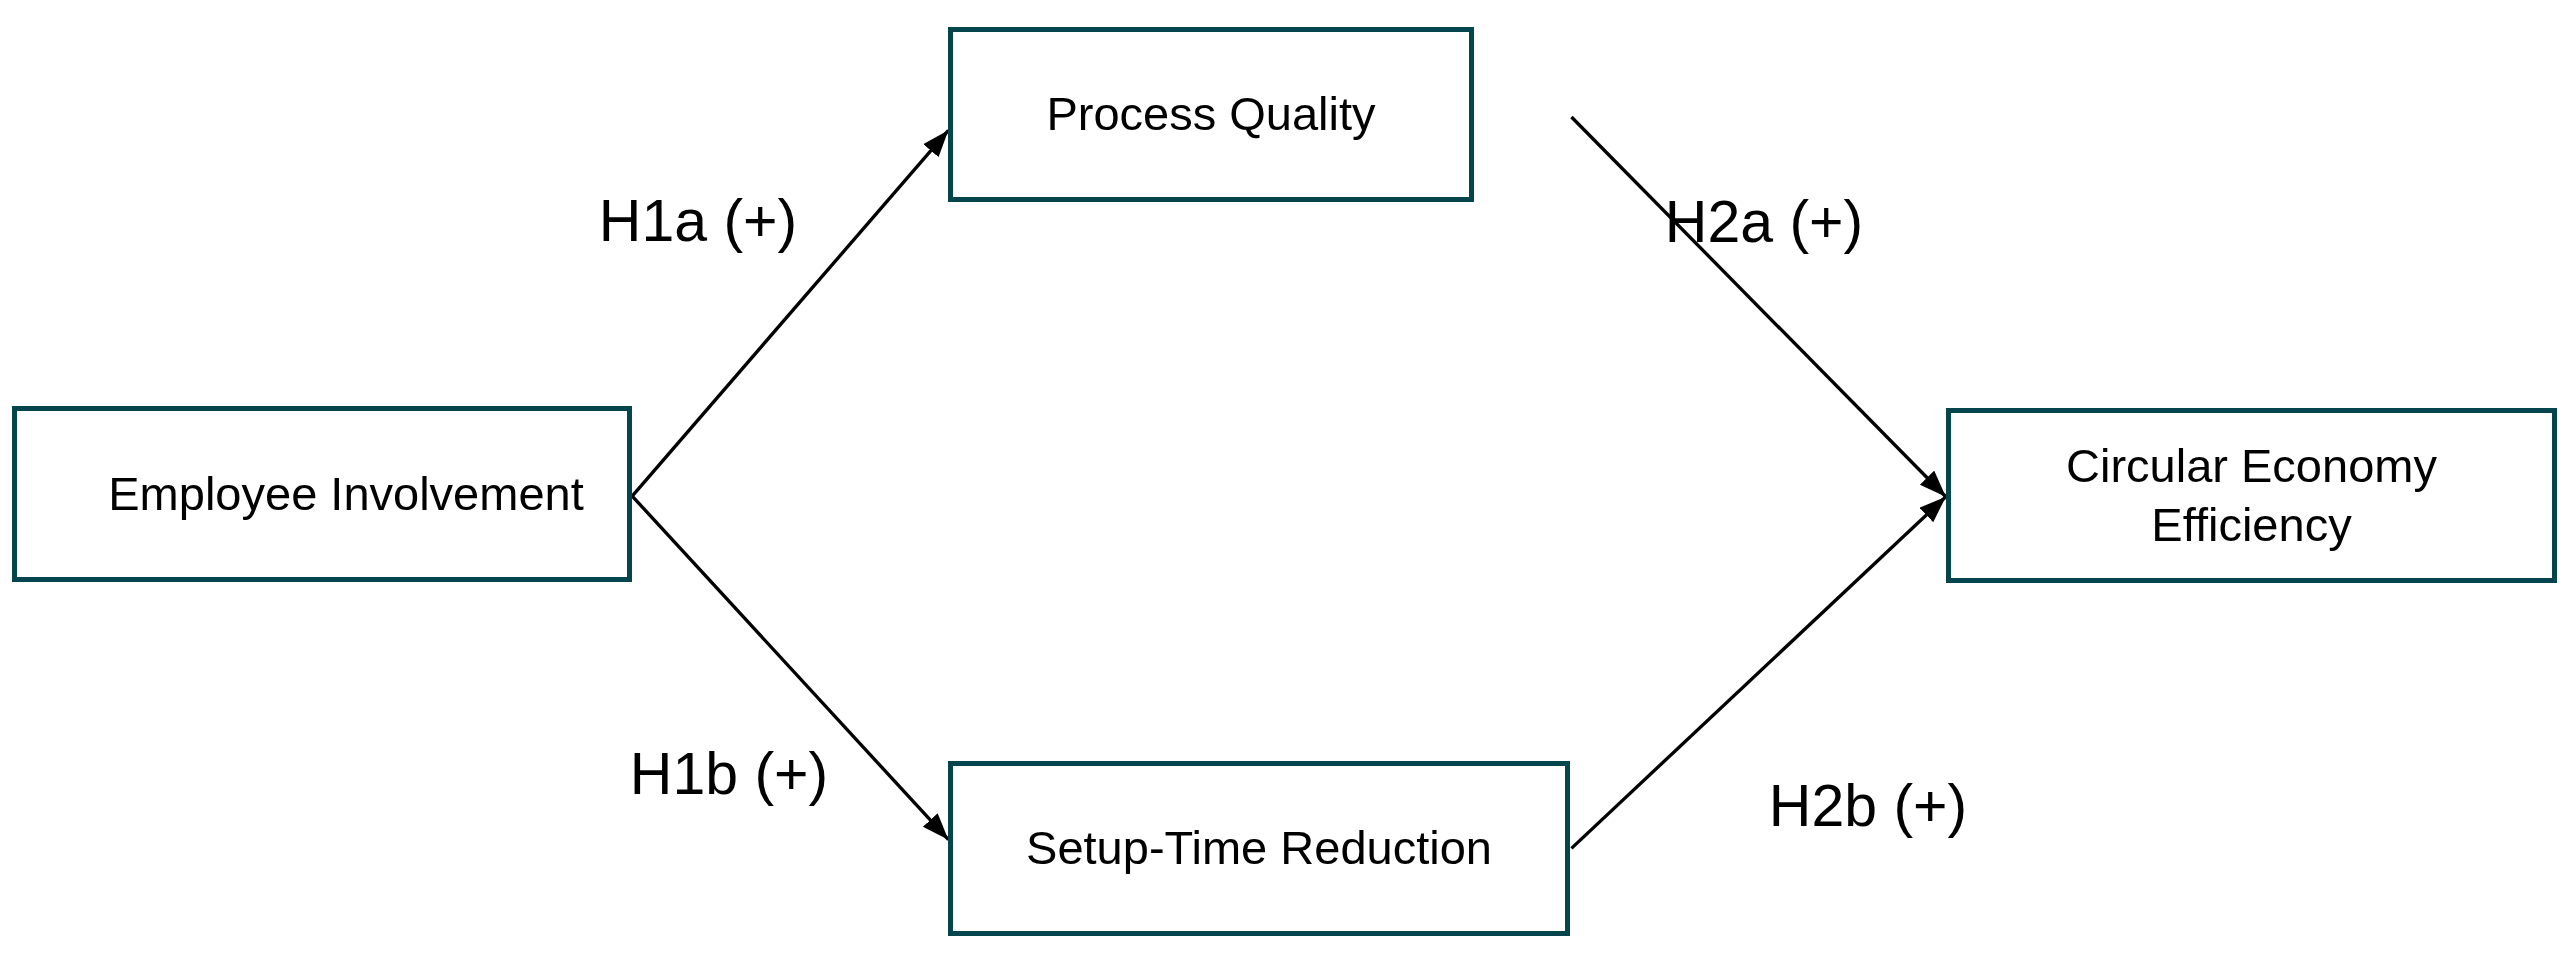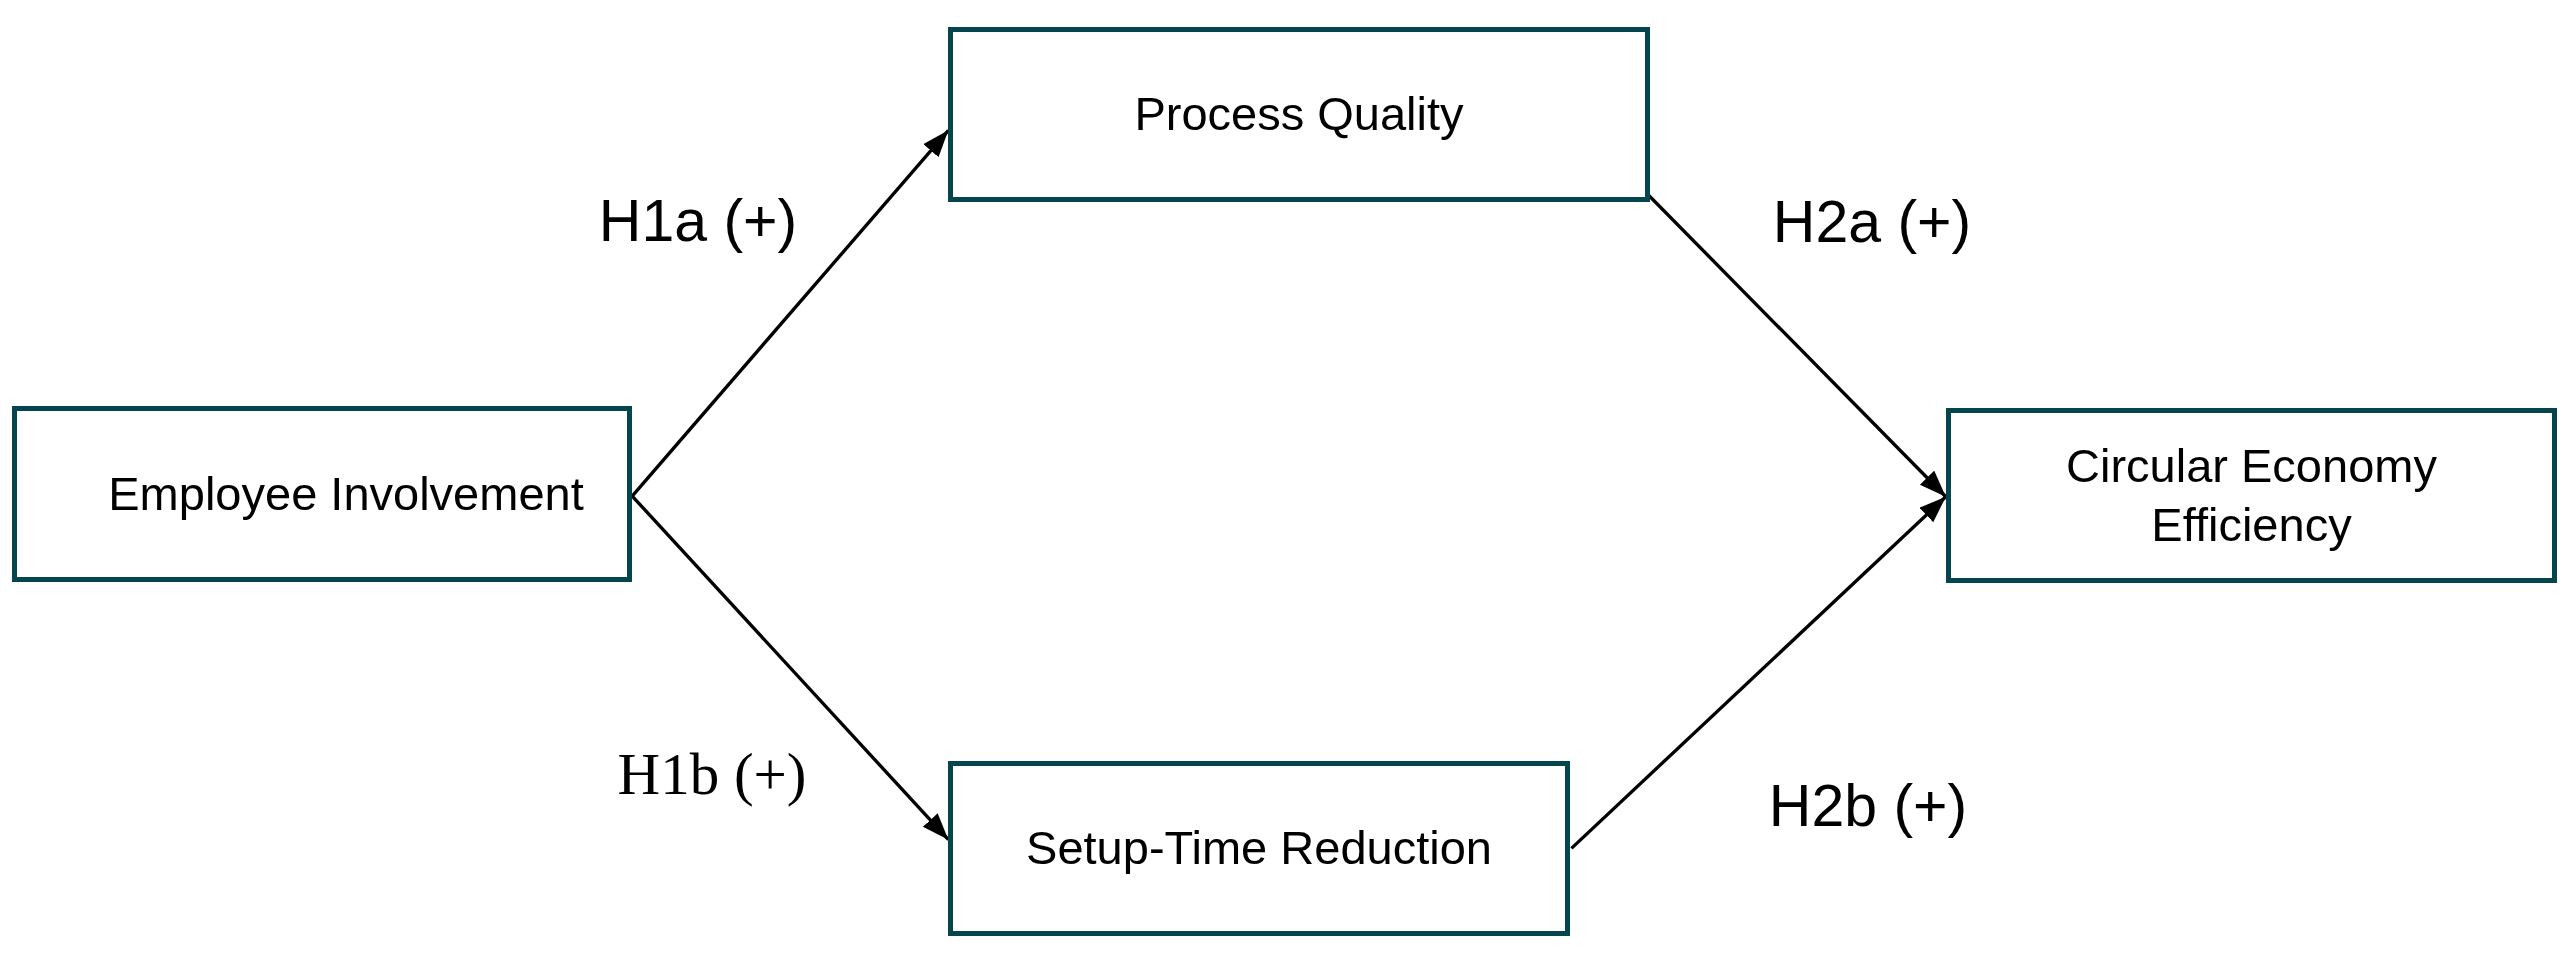--- a/index.html
+++ b/index.html
@@ -45,27 +45,27 @@
   #node-circular .node-label{max-width:455px;}
   .edge-label{
     position:absolute;
     transform:translate(-50%,-50%);
     font-size:59px;
     white-space:nowrap;
     color:var(--text);
   }
   
   #node-employee{left:12px;  top:406px;  width:620px; height:176px;padding-left:48px;}
-  #node-process {left:948px;top:27px;   width:702px; height:175px;}
+  #node-process {left:948px;top:27px;   width:526px; height:175px;}
   #node-setup   {left:948px;top:761px; width:622px; height:175px;}
   #node-circular{left:1946px;top:408px;  width:611px; height:175px;}
   
   #label-h1a{left:698px;top:221px;}
-  #label-h1b{left:712px;top:774px;font-family:Liberation Serif, serif;}
-  #label-h2a{left:1872px;top:222px;}
+  #label-h1b{left:729px;top:774px;}
+  #label-h2a{left:1764px;top:222px;}
   #label-h2b{left:1868px;top:806px;}
 </style>
 </head>
 <body>
 
 <div id="canvas">
 
   <svg class="arrow-layer" viewBox="0 0 3852 1433">
     <defs>
       <marker id="arrowhead" markerWidth="8.5" markerHeight="7" refX="8" refY="3" orient="auto" markerUnits="strokeWidth">

